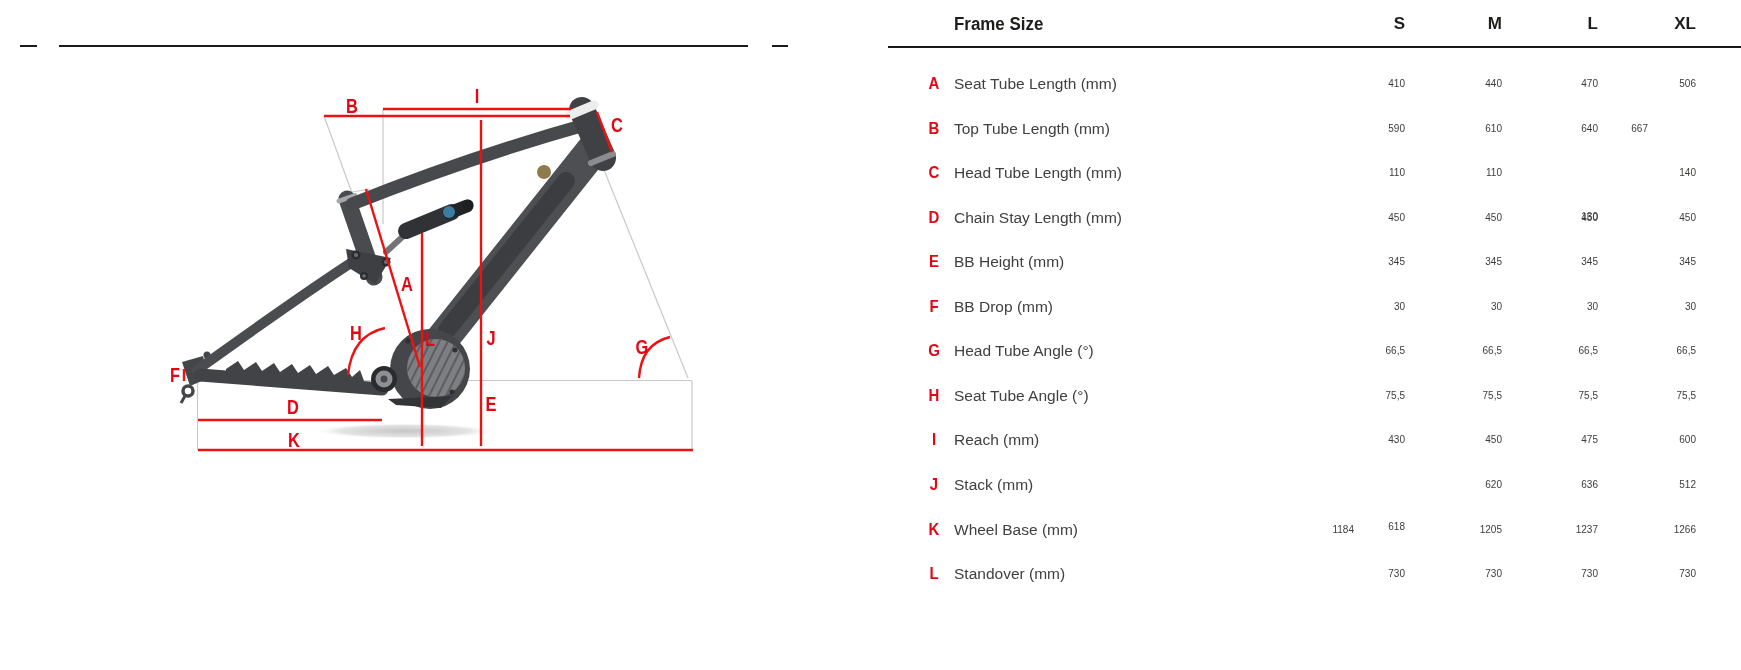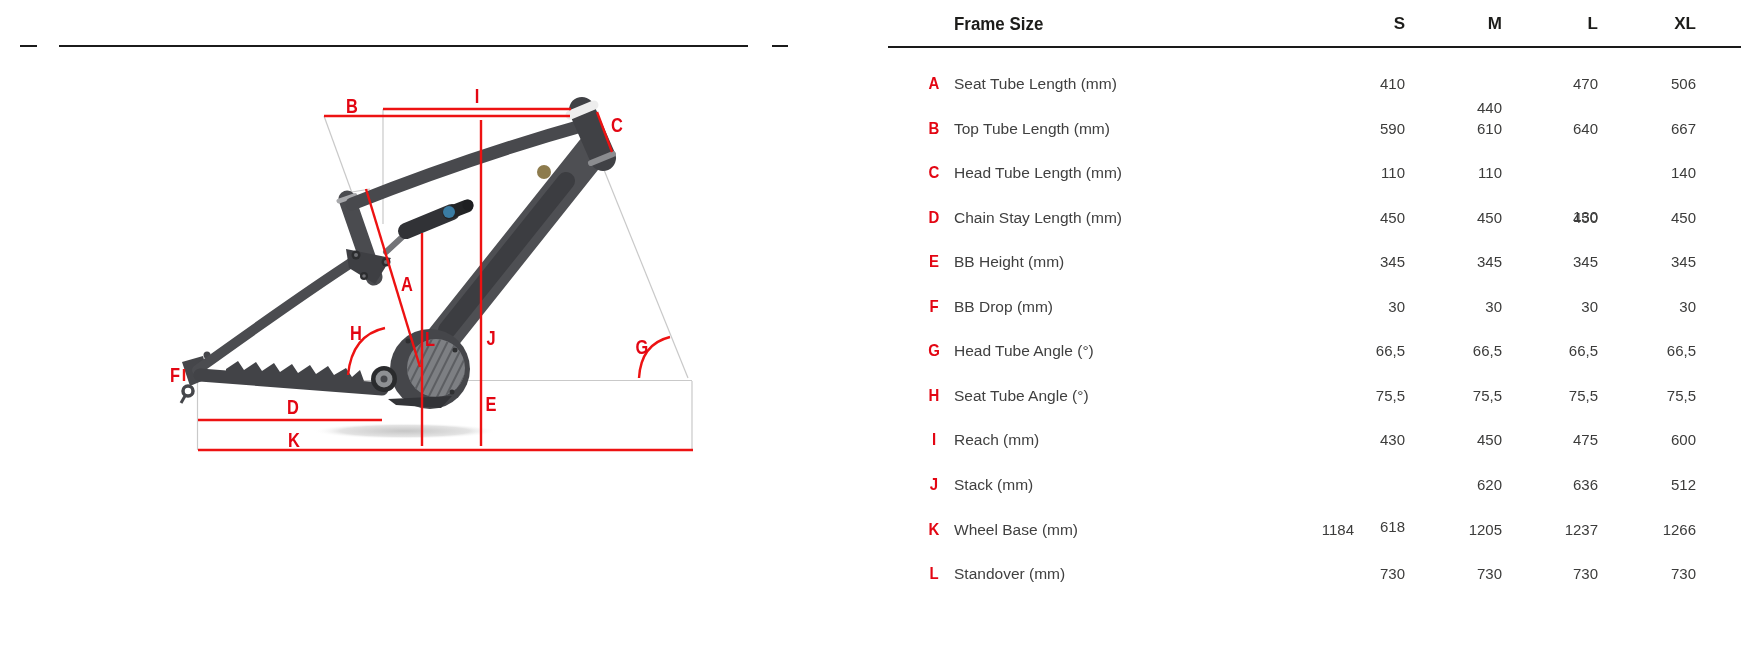--- a/index.html
+++ b/index.html
@@ -28,21 +28,21 @@
   }
   .geo-row{position:absolute;height:22px;width:1741px;}
   .row-key{
     position:absolute;left:924px;top:0;width:20px;text-align:center;
     color:#e30613;font-weight:bold;font-size:17px;line-height:22px;transform:scaleX(.88);
   }
   .row-label{
     position:absolute;left:954px;top:0;font-size:15.5px;color:#404040;line-height:22px;white-space:nowrap;
   }
   .row-val{
-    position:absolute;top:0;width:120px;text-align:right;font-size:15px;color:#3c3c3b;line-height:22px;
+    position:absolute;top:0;width:120px;text-align:right;font-size:10px;color:#3c3c3b;line-height:22px;
   }
 </style>
 </head>
 <body>
 
 <div class="stage">
 
   <svg class="diagram-svg" width="800" height="670" viewBox="0 0 800 670">
     <defs>
       <radialGradient id="shadGrad" cx="50%" cy="50%" r="50%">
@@ -170,31 +170,31 @@
     <div class="col-head" style="left:1285px">S</div>
     <div class="col-head" style="left:1382px">M</div>
     <div class="col-head" style="left:1478px">L</div>
     <div class="col-head" style="left:1576px">XL</div>
     <div class="tbl-rule" style="left:888px;width:853px"></div>
     <div id="geo-rows">
         <div class="geo-row" style="top: 73px;">
           <span class="row-key">A</span>
           <span class="row-label">Seat Tube Length (mm)</span>
           <span class="row-val" style="left: 1285px;">410</span>
-          <span class="row-val" style="left: 1382px; margin-top: 24px;">440</span>
+          <span class="row-val" style="left: 1382px;">440</span>
           <span class="row-val" style="left: 1478px;">470</span>
           <span class="row-val" style="left: 1576px;">506</span>
         </div>
         <div class="geo-row" style="top: 118px;">
           <span class="row-key">B</span>
           <span class="row-label">Top Tube Length (mm)</span>
           <span class="row-val" style="left: 1285px;">590</span>
           <span class="row-val" style="left: 1382px;">610</span>
           <span class="row-val" style="left: 1478px;">640</span>
-          <span class="row-val" style="left: 1576px;">667</span>
+          <span class="row-val" style="left: 1528px;">667</span>
         </div>
         <div class="geo-row" style="top: 162px;">
           <span class="row-key">C</span>
           <span class="row-label">Head Tube Length (mm)</span>
           <span class="row-val" style="left: 1285px;">110</span>
           <span class="row-val" style="left: 1382px;">110</span>
           <span class="row-val" style="left: 1478px; margin-top: 44px;">130</span>
           <span class="row-val" style="left: 1576px;">140</span>
         </div>
         <div class="geo-row" style="top: 207px;">

